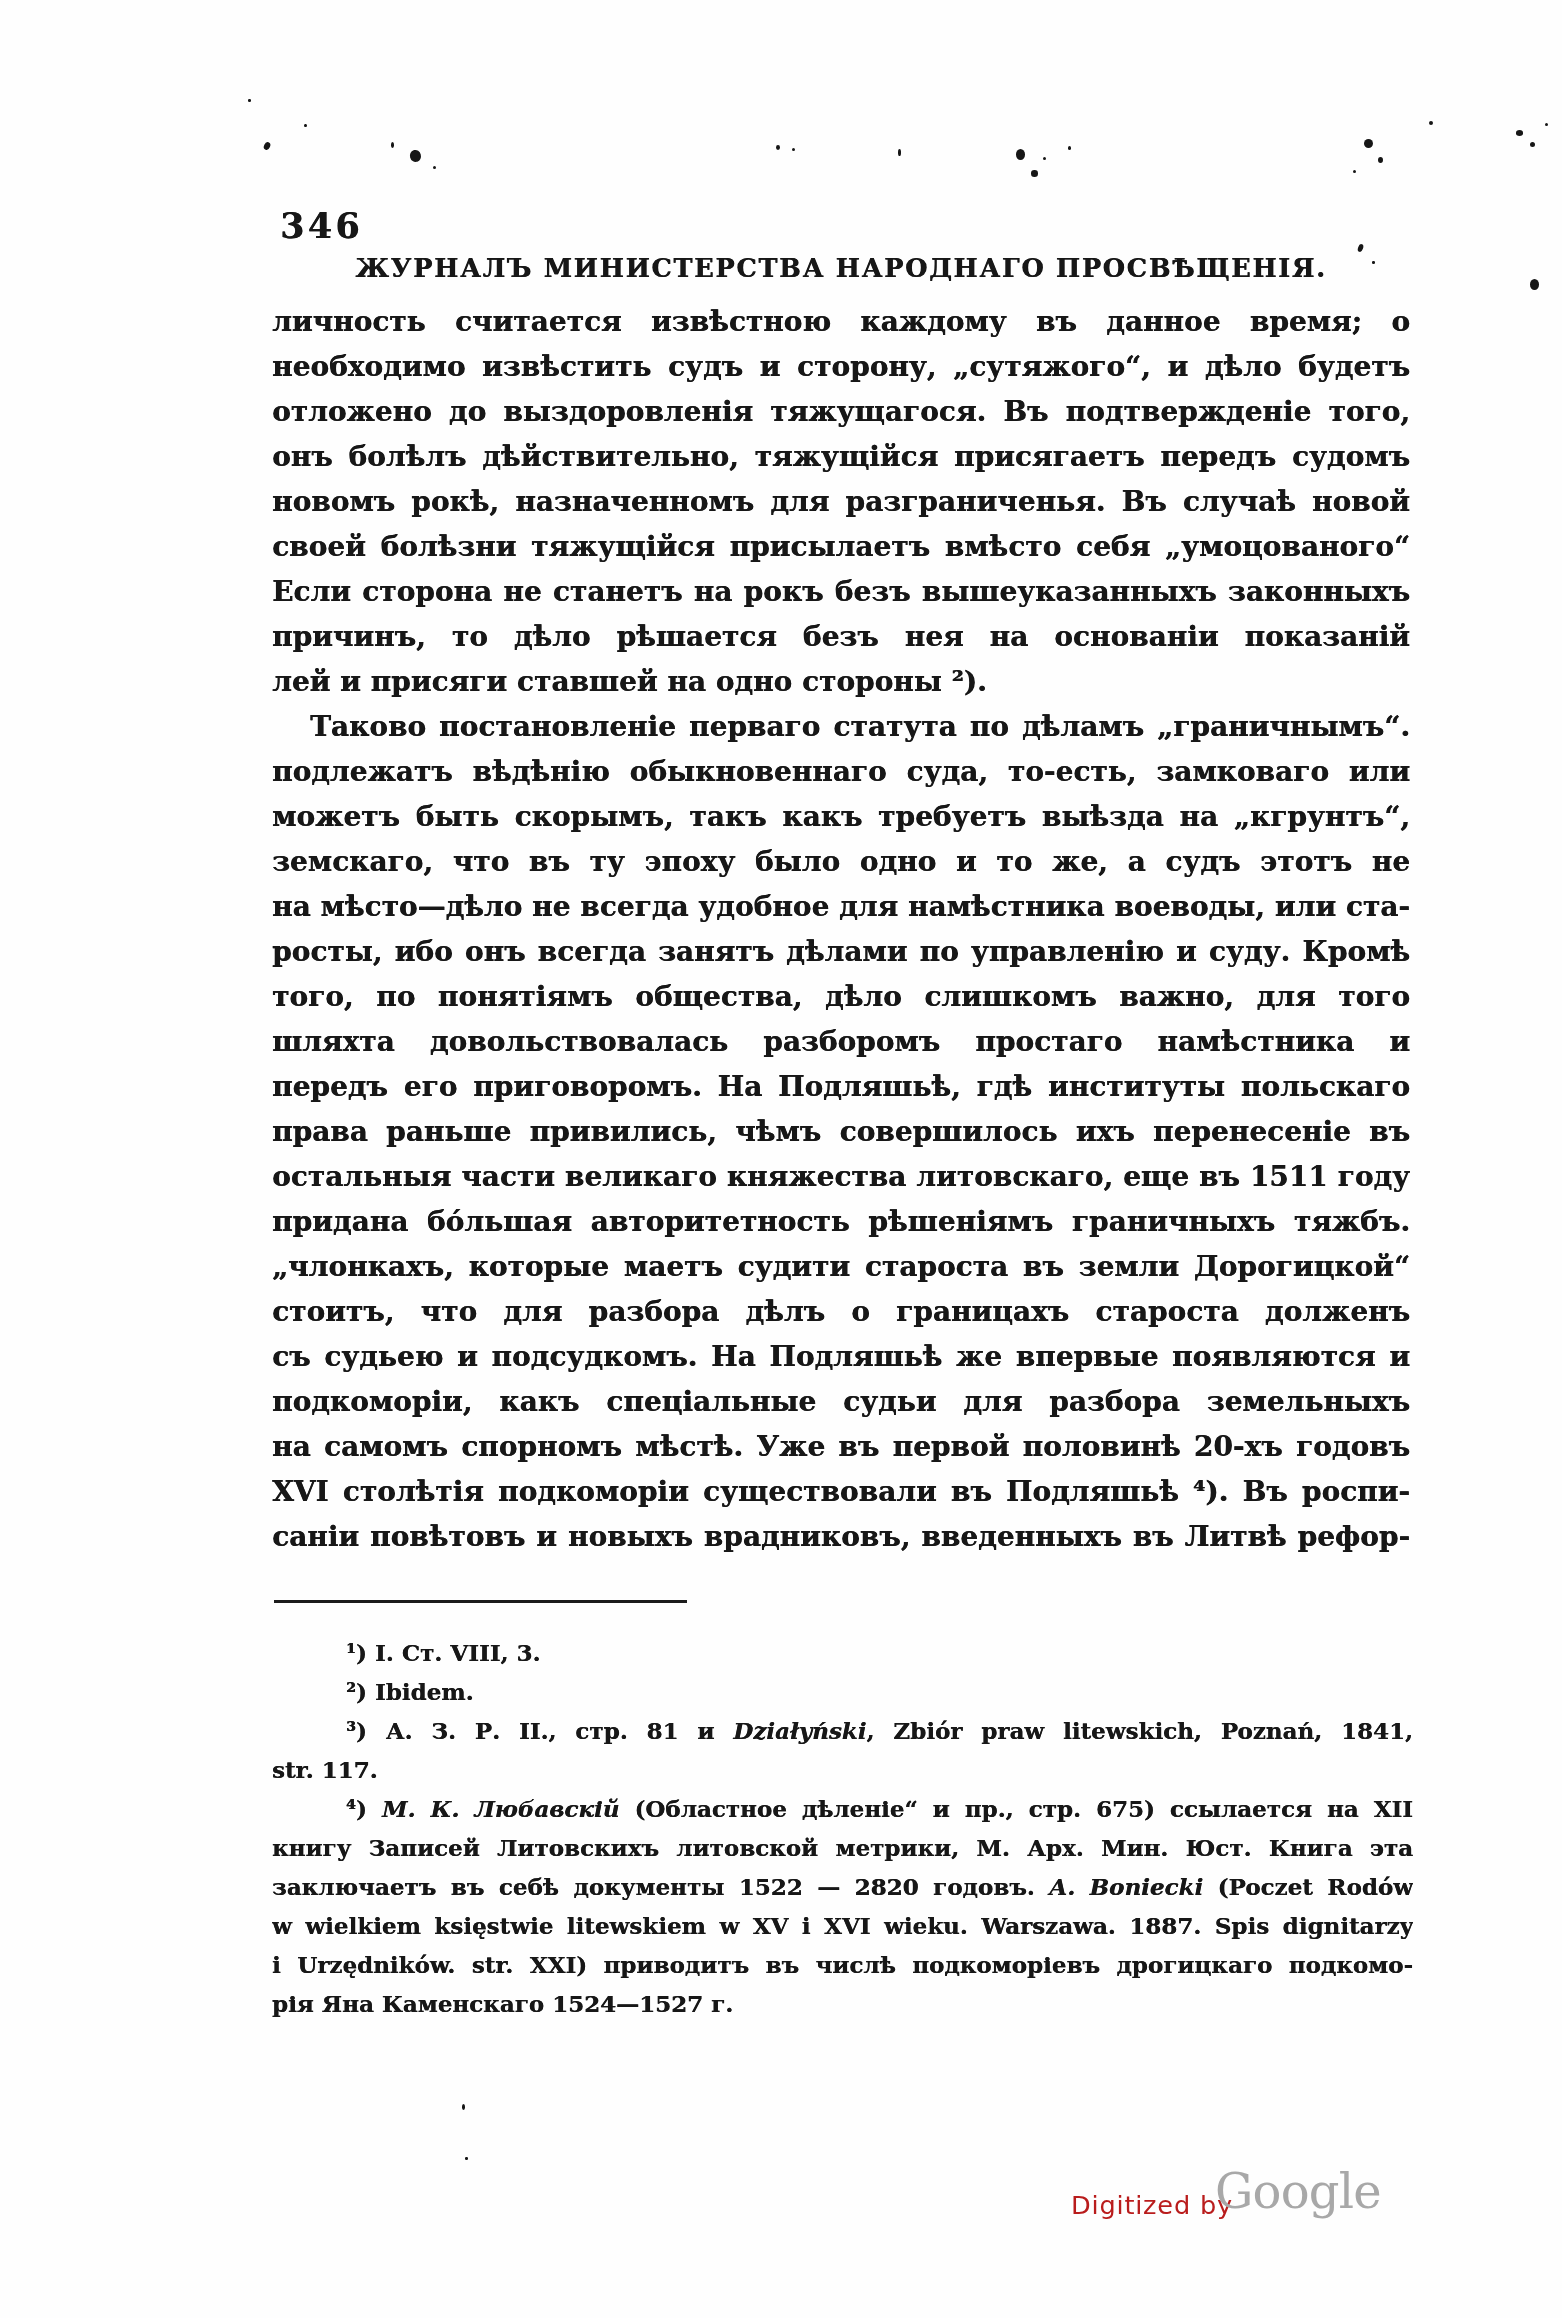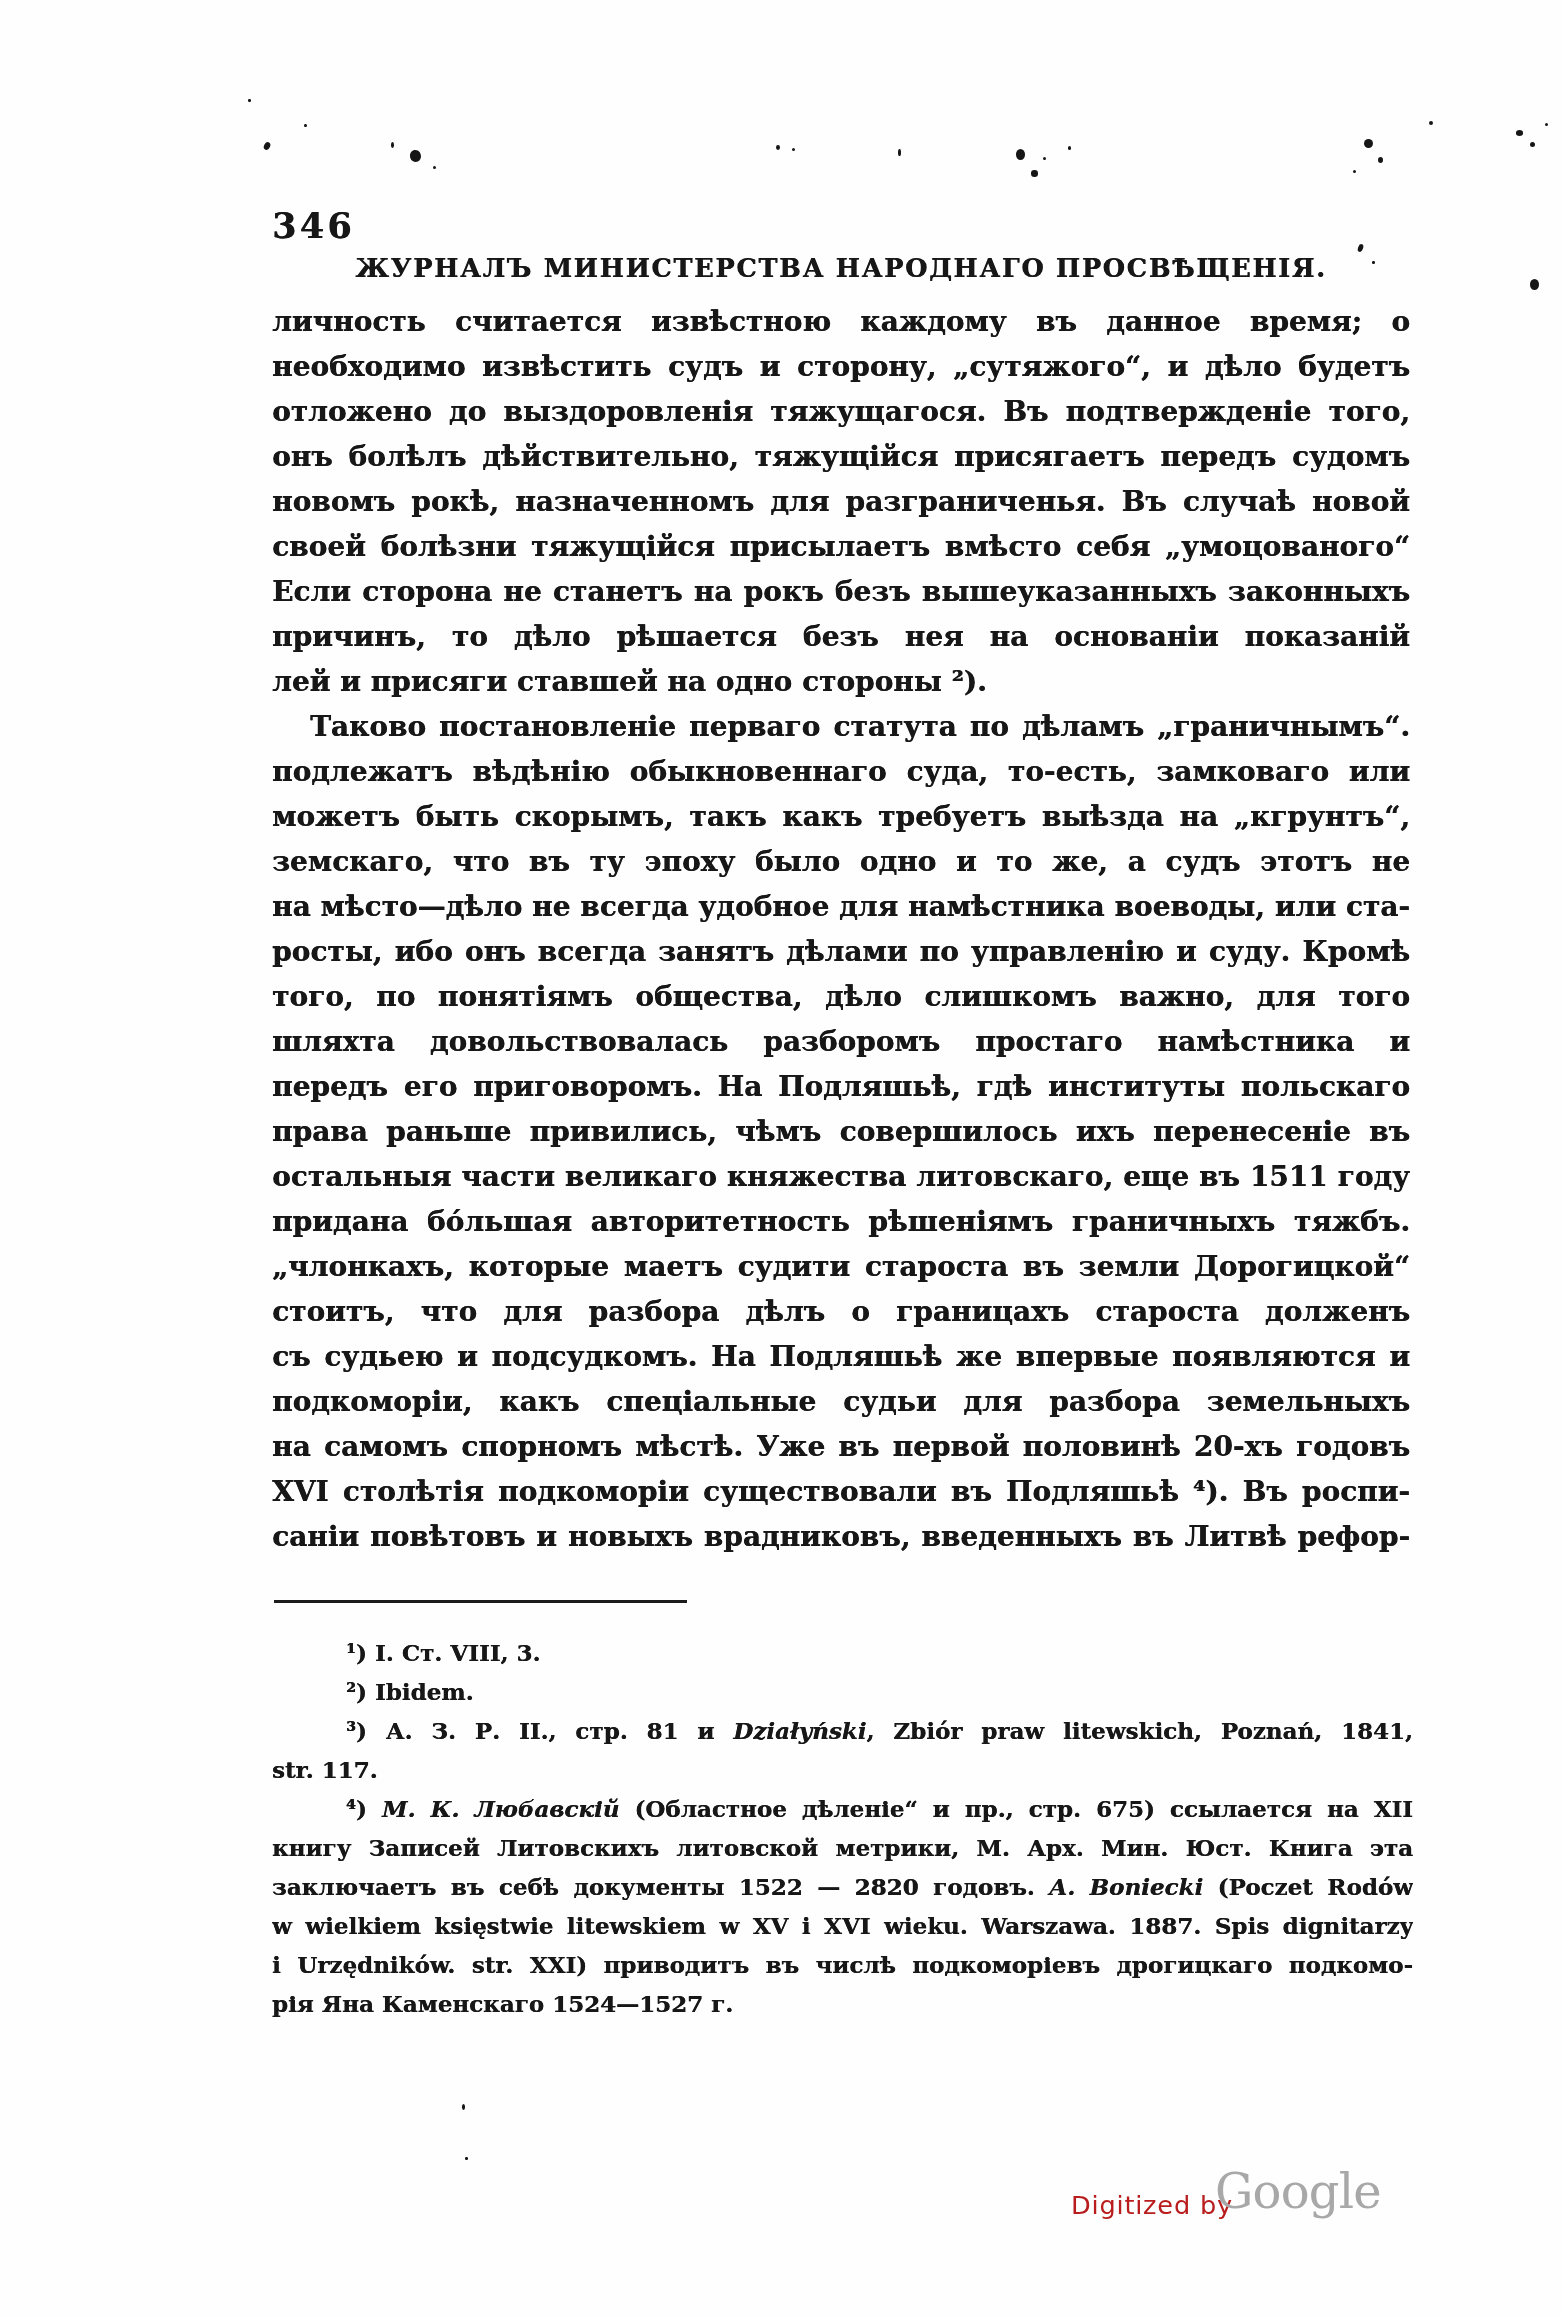--- a/index.html
+++ b/index.html
@@ -6,21 +6,21 @@
   .page{
     position:relative;
     width:1562px;height:2319px;
     background:#fefefe;
     overflow:hidden;
     font-family:"DejaVu Serif","Liberation Serif",serif;
     color:#171717;
   }
   
   .page-number{
-    position:absolute;left:272px;top:205px;
+    position:absolute;left:280px;top:205px;
     font-size:35px;font-weight:700;letter-spacing:3.3px;
     text-shadow:0.4px 0 0 currentColor;
   }
   .journal-title{
     position:absolute;left:272px;top:213px;width:1138px;
     text-align:center;
     font-size:25.6px;font-weight:700;letter-spacing:1.7px;
     text-shadow:0.5px 0 0 currentColor;
     white-space:nowrap;
     margin-top:40px;

